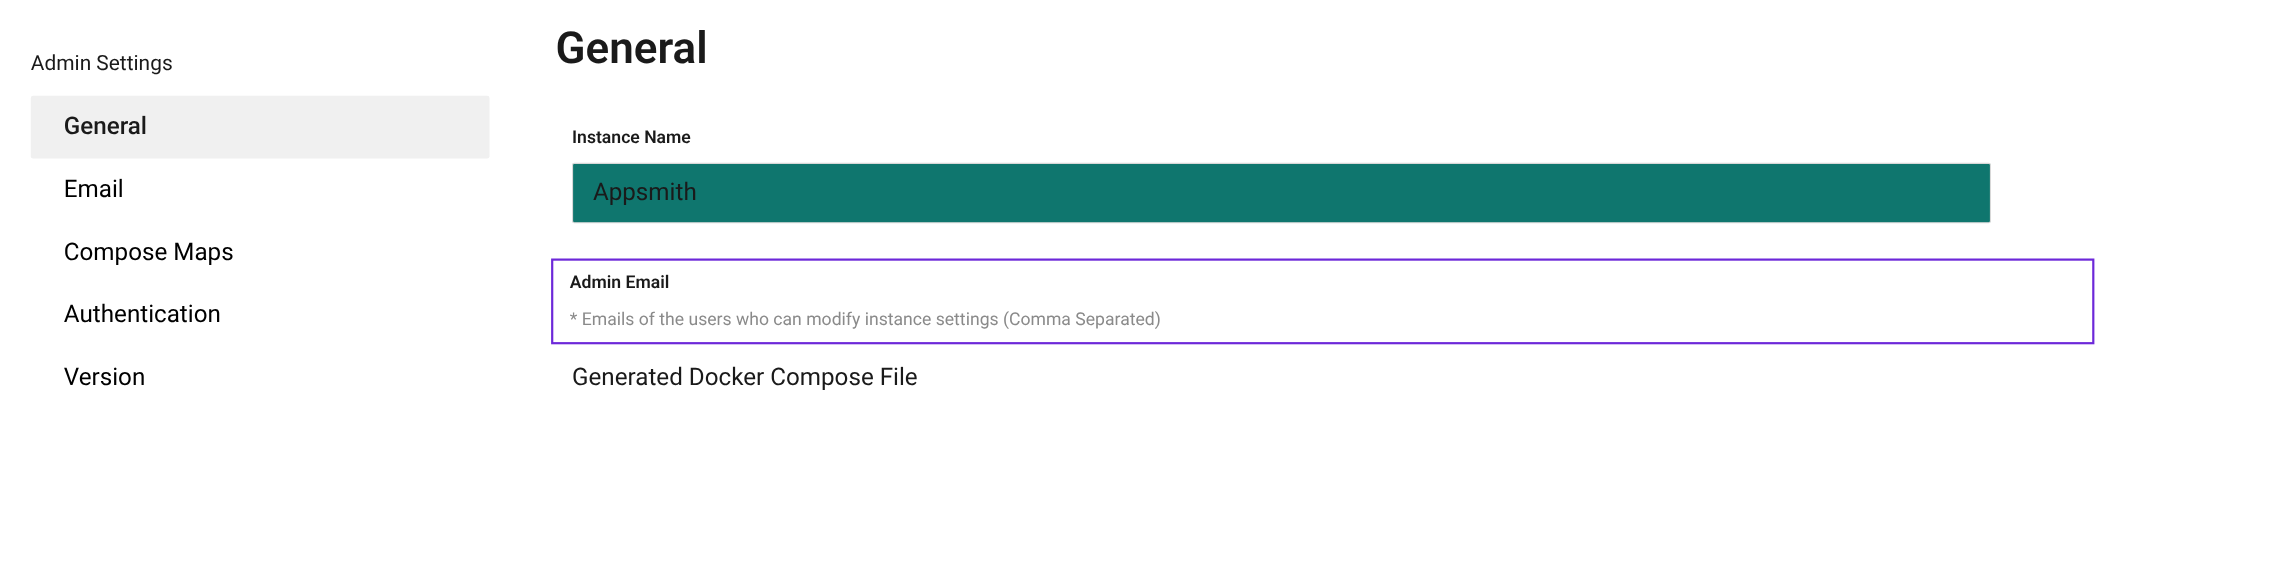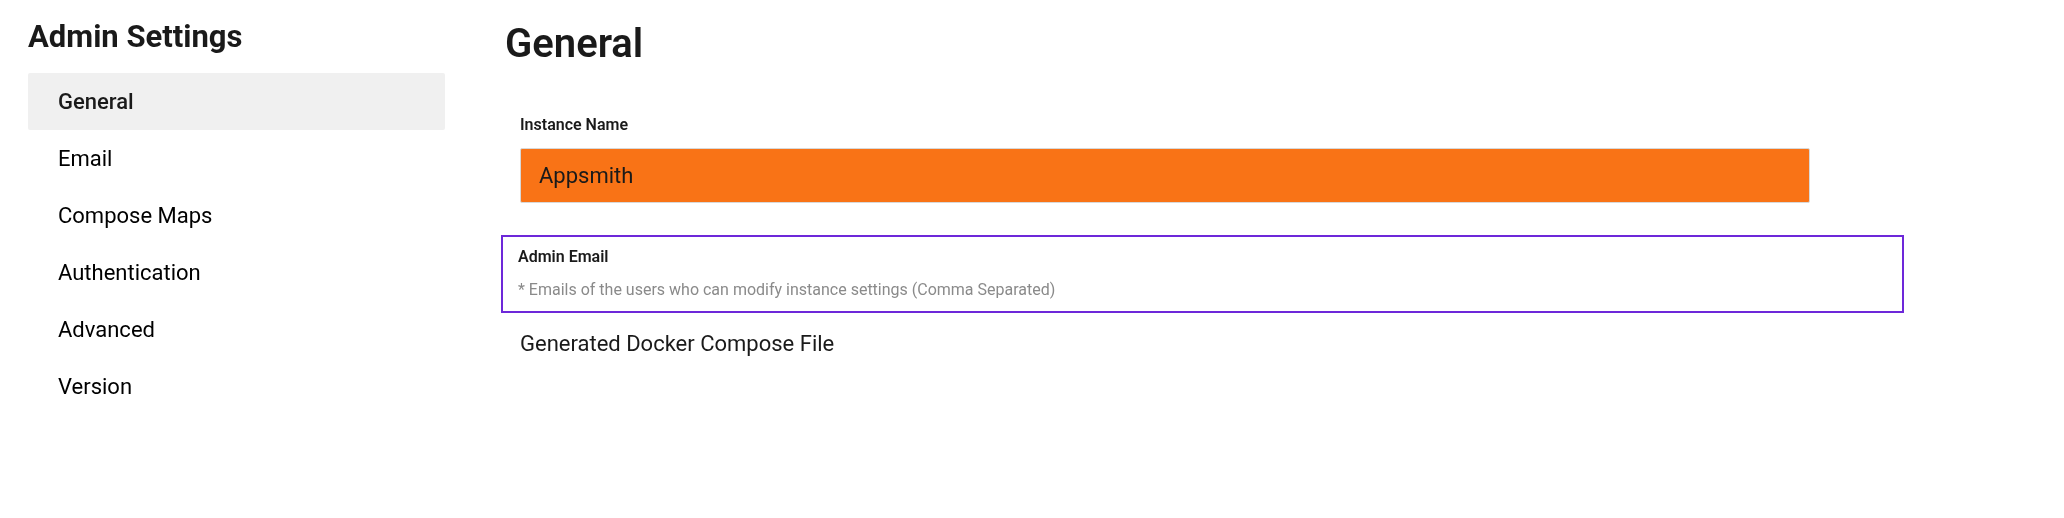--- a/index.html
+++ b/index.html
@@ -15,25 +15,26 @@
       width: 2064px;
       height: 518px;
     }
     .sidebar {
       width: 445px;
       padding-top: 18px;
       padding-left: 28px;
       flex-shrink: 0;
     }
     .sidebar-title {
-      font-size: 31px;
-      font-weight: 700;
+      font-size: 19px;
+      font-weight: 400;
       color: #1a1a1a;
       margin-bottom: 18px;
       padding-left: 0px;
+      margin-top: 28px;
     }
     .sidebar-item {
       font-size: 22px;
       color: #000000;
       padding: 16px 30px;
       cursor: pointer;
       border-radius: 2px;
     }
     .sidebar-item.active {
       background: #f0f0f0;
@@ -64,21 +65,21 @@
       display: block;
     }
     .field-input {
       width: 100%;
       max-width: 1290px;
       font-size: 22px;
       color: #1a1a1a;
       padding: 14px 18px;
       border: 1px solid #d8d8d8;
       border-radius: 2px;
-      background: #f97316;
+      background: #0f766e;
       font-family: inherit;
     }
     .field-help {
       font-size: 16px;
       color: #8a8a8a;
       margin-top: 8px;
     }
     .highlight-box {
       border: 2px solid #6d28d9;
       padding: 10px 15px 12px 15px;
@@ -104,23 +105,20 @@
   <div class="sidebar-item">
     <span>Email</span>
   </div>
   <div class="sidebar-item">
     <span>Compose Maps</span>
   </div>
   <div class="sidebar-item">
     <span>Authentication</span>
   </div>
   <div class="sidebar-item">
-    <span>Advanced</span>
-  </div>
-  <div class="sidebar-item">
     <span>Version</span>
   </div>
 </nav>
 
 <main class="main">
   <h1 class="page-title">General</h1>
 
   <div class="field-group">
     <label class="field-label">Instance Name</label>
     <input type="text" class="field-input" value="Appsmith" style="">

